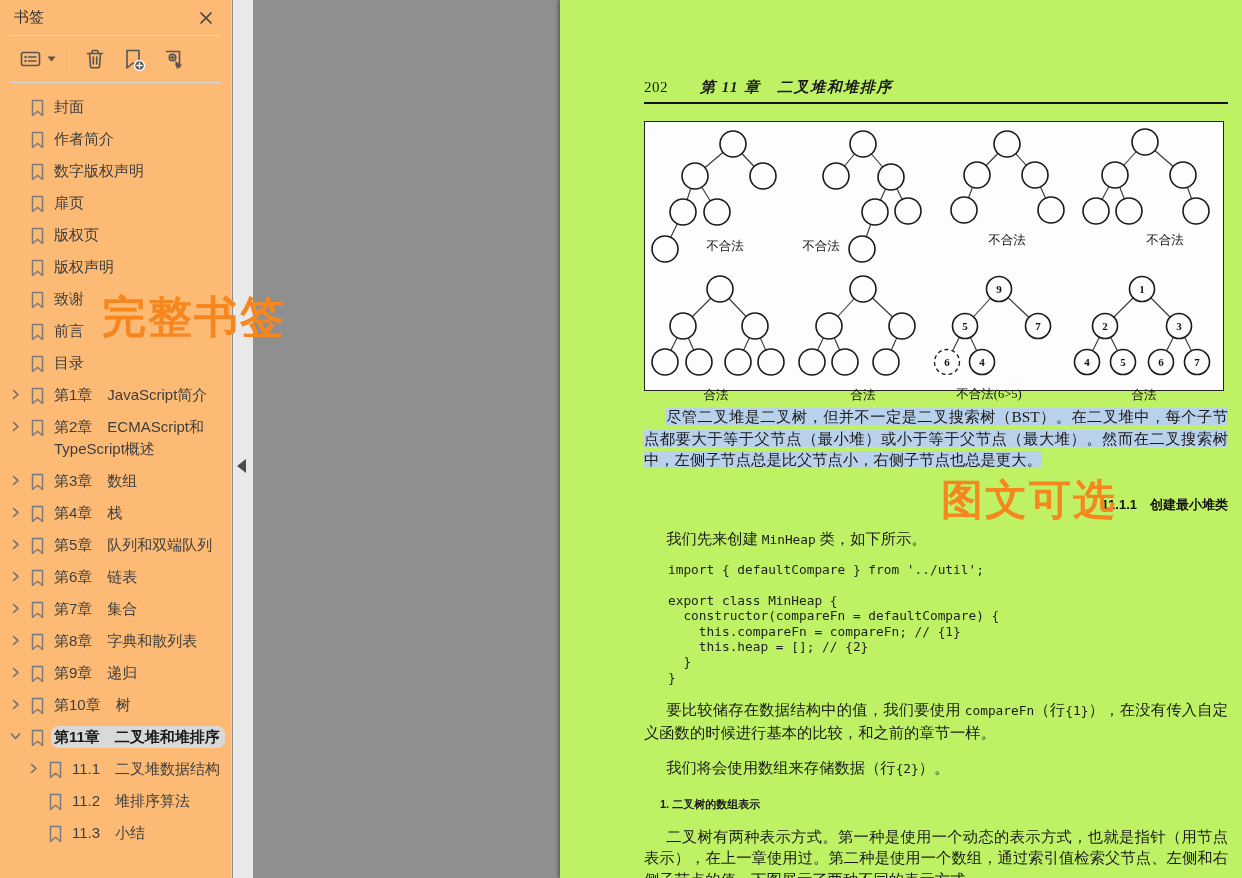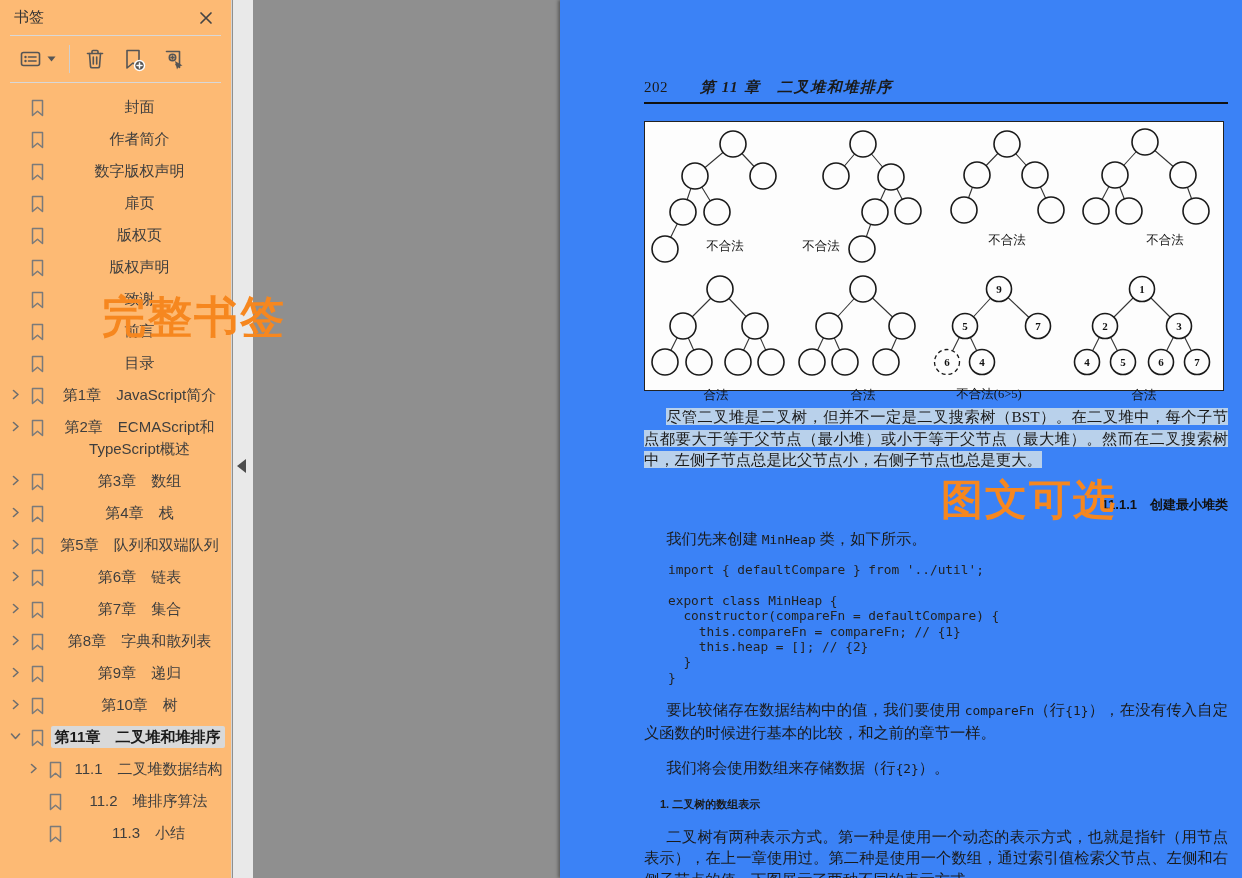--- a/index.html
+++ b/index.html
@@ -13,29 +13,29 @@
   .sb-close { background:none; border:none; cursor:pointer; padding:2px; line-height:0; }
   .sb-divider { height:1px; background:#D8D8D8; margin:0 10px; }
   .sb-toolbar { height:46px; display:flex; align-items:center; padding-left:12px; }
   .tb-btn { background:none; border:none; padding:0 7px; line-height:0; cursor:pointer; display:flex; align-items:center; }
   .tb-sep { width:1px; height:28px; background:#CFCFCF; margin:0 6px; }
   .bm-list { padding-top:8px; height:786px; overflow:hidden; }
   .bm-row { display:flex; align-items:flex-start; padding:5px 6px 5px 10px; font-size:15px; line-height:22px; color:#3E3E3E; cursor:pointer; }
   .bm-row.child { padding-left:28px; }
   .bm-chevron { width:20px; flex:none; padding-top:5px; line-height:0; }
   .bm-ribbon { width:24px; flex:none; padding-top:3px; line-height:0; }
-  .bm-label { flex:1;text-align:center; }
-  .bm-row.selected .bm-label { background:#D9D9D9; font-weight:700; color:#1A1A1A; padding:0 4px 0 3px; margin-left:-3px; border-radius:2px; }
+  .bm-label { flex:1; }
+  .bm-row.selected .bm-label { background:#D9D9D9; font-weight:700; color:#1A1A1A; padding:0 4px 0 3px; margin-left:-3px; border-radius:8px; }
 
   
   .collapse-strip { position:absolute; left:233px; top:0; width:20px; height:878px; background:#E9E9E9; z-index:1; }
   .collapse-arrow { position:absolute; left:4px; top:459px; width:0; height:0; border-top:7px solid transparent; border-bottom:7px solid transparent; border-right:9px solid #4d4d4d; cursor:pointer; }
 
   
-  .pdf-page { position:absolute; left:560px; top:0; width:682px; height:878px; background:#3b82f6; box-shadow:-2px 0 3px rgba(0,0,0,.35); padding:78px 14px 0 84px; font-family:"Liberation Serif",serif; color:#1A1A1A; }
+  .pdf-page { position:absolute; left:560px; top:0; width:682px; height:878px; background:#bef264; box-shadow:-2px 0 3px rgba(0,0,0,.35); padding:78px 14px 0 84px; font-family:"Liberation Serif",serif; color:#1A1A1A; }
   .page-header { display:flex; align-items:baseline; font-size:15px; }
   .page-num { width:56px; letter-spacing:.5px; }
   .chapter-title { font-style:italic; font-weight:600; letter-spacing:1.5px; }
   .header-rule { height:2px; background:#111; margin-top:5px; }
 
   .figure-box { margin-top:17px; width:580px; height:270px; border:1.5px solid #222; background:#FDFDFD; }
   .figure-box svg { display:block; }
   .tree-edge { stroke:#333; stroke-width:1.1; }
   .tree-node { fill:#FDFDFD; stroke:#1a1a1a; stroke-width:1.6; }
   .tree-node.dashed { stroke-dasharray:4 3; stroke-width:1.3; }

